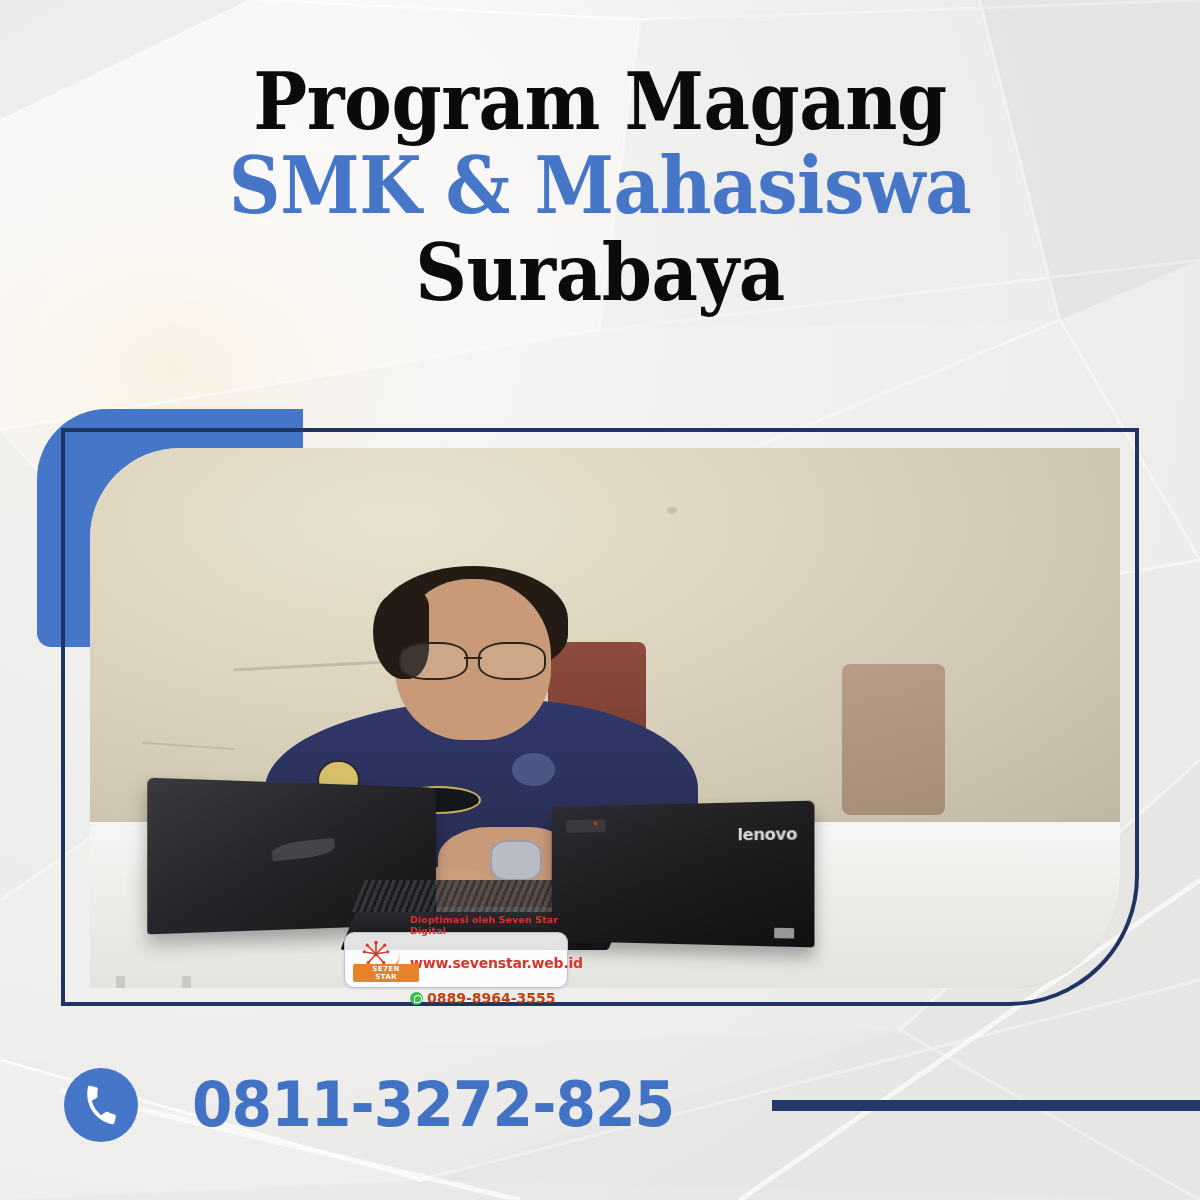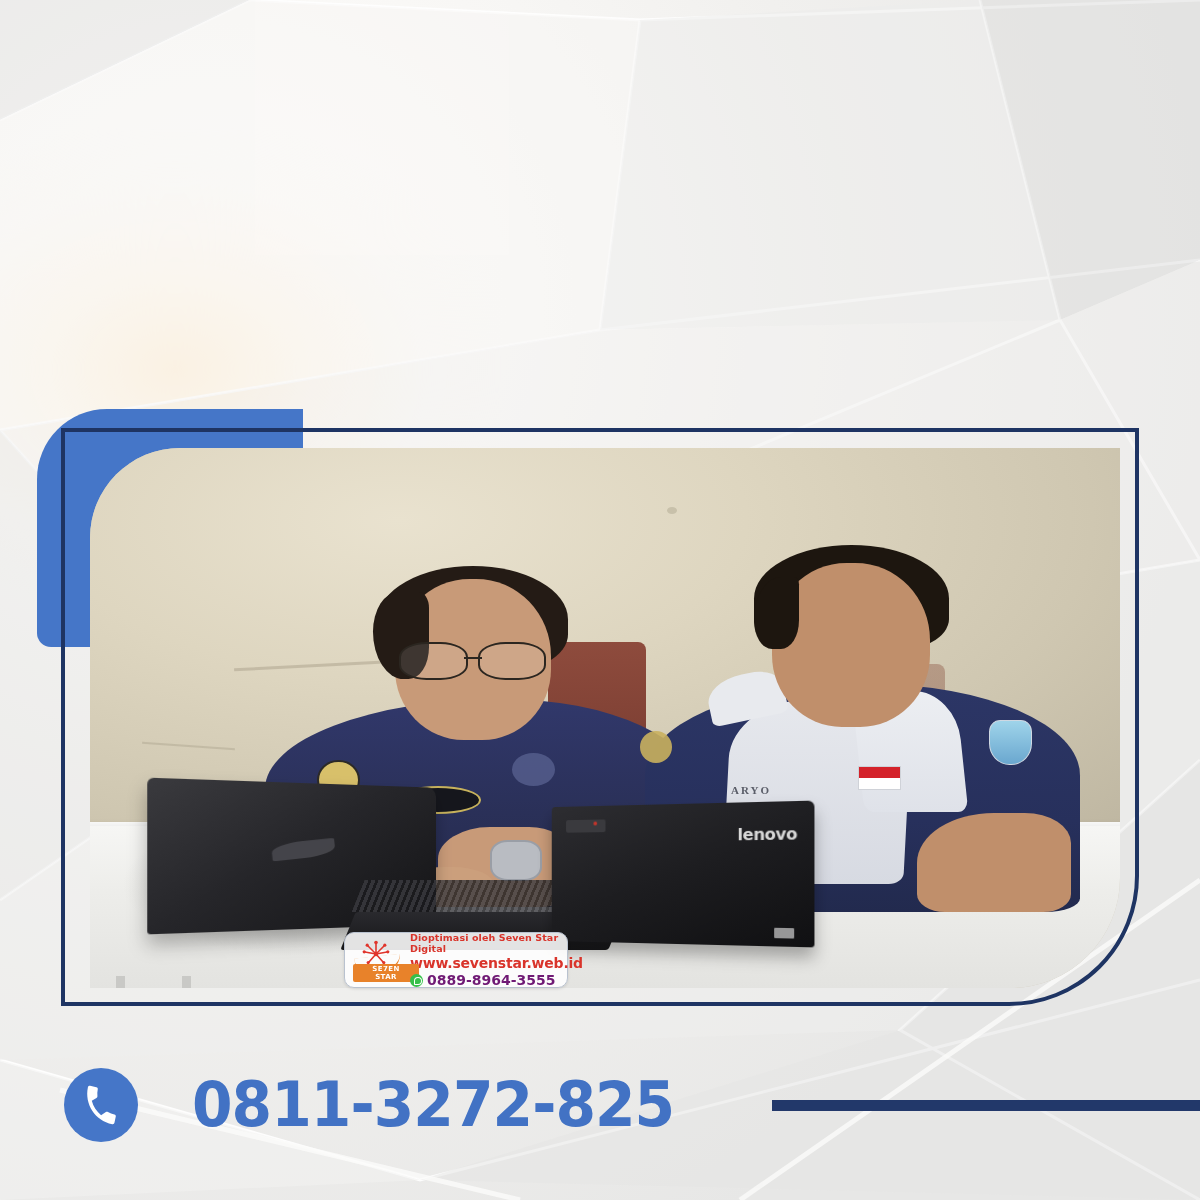--- a/index.html
+++ b/index.html
@@ -138,24 +138,24 @@
     background:rgba(255,255,255,.88);border:1.5px solid #b9c2cf;border-radius:10px;
     display:flex;align-items:center;padding:0 8px;box-sizing:border-box;gap:7px;
     box-shadow:0 1px 3px rgba(0,0,0,.12);}
   .wm-logo{position:relative;width:50px;height:44px;flex:0 0 50px;}
   .wm-star{position:absolute;left:7px;top:2px;width:32px;height:28px;}
   .wm-swoosh{position:absolute;left:2px;top:18px;width:46px;height:17px;
     border-bottom:4px solid #e8822a;border-radius:0 0 60% 40%/0 0 100% 100%;transform:rotate(-6deg);}
   .wm-brand{position:absolute;left:0;bottom:0;width:50px;text-align:center;
     font-size:7px;font-weight:bold;letter-spacing:.4px;color:#ffffff;background:#e8822a;
     border-radius:2px;padding:1px 8px;font-family:"DejaVu Sans",sans-serif;}
-  .wm-text{display:flex;flex-direction:column;justify-content:center;gap:1px;}
+  .wm-text{display:flex;flex-direction:column;justify-content:center;gap:19px;}
   .wm-l1{font-size:9.5px;font-weight:bold;color:#d9342b;letter-spacing:.1px;font-family:"DejaVu Sans",sans-serif;}
   .wm-l2{font-size:14px;font-weight:bold;color:#d9342b;letter-spacing:-.2px;font-family:"DejaVu Sans",sans-serif;}
-  .wm-l3{display:flex;align-items:center;gap:4px;font-size:14px;font-weight:bold;color:#701a75;font-family:"DejaVu Sans",sans-serif;}
+  .wm-l3{display:flex;align-items:center;gap:4px;font-size:14px;font-weight:bold;color:#c2410c;font-family:"DejaVu Sans",sans-serif;}
   .wa{width:13px;height:13px;border-radius:50%;background:#35c04a;display:inline-block;position:relative;flex:0 0 13px;}
   .wa::after{content:"";position:absolute;left:3.5px;top:3px;width:6px;height:6px;
     border:1.5px solid #fff;border-radius:50% 50% 50% 10%;}
 
   
   .foot-icon{position:absolute;left:64px;top:1068px;width:74px;height:74px;border-radius:50%;
     background:#4576c8;}
   .foot-icon svg{position:absolute;left:15px;top:15px;}
   .foot-phone{position:absolute;left:192px;top:1068px;
     font-family:"DejaVu Sans",sans-serif;font-weight:bold;font-size:62px;color:#4272c4;
@@ -194,20 +194,25 @@
         <polygon points="900,1030 1200,760 1200,1200 420,1180" fill="#e6e6e5"></polygon>
         <polygon points="0,1060 420,1180 0,1200" fill="#f3f3f2"></polygon>
       </g>
       <g opacity=".8" fill="none" stroke="#fbfbfa" stroke-width="5">
         <path d="M60,1090 L520,1200"></path>
         <path d="M740,1200 L1200,880"></path>
       </g>
     </svg>
   </div>
 
+  <div class="heading">
+    <span class="h-line h1">Program Magang</span>
+    <span class="h-line h2">SMK &amp; Mahasiswa</span>
+    <span class="h-line h3">Surabaya</span>
+  </div>
 
   <div class="blue-block"></div>
 
   <div class="photo-wrap">
     <div class="photo">
 
       <div class="wall"></div>
       <div class="wall-crack"></div>
       <div class="wall-crack2"></div>
       <div class="wall-spot"></div>
@@ -233,35 +238,20 @@
           <div class="bridge"></div>
         </div>
         <div class="pl-badge"></div>
         <div class="pl-name"></div>
         <div class="pl-logo"></div>
         <div class="pl-arm"></div>
         <div class="pl-watch"></div>
         <div class="pl-hand"></div>
       </div>
 
-      <div class="p-right">
-        <div class="pr-body"></div>
-        <div class="pr-white"></div>
-        <div class="pr-white2"></div>
-        <div class="pr-shoulder"></div>
-        <div class="pr-hair"></div>
-        <div class="pr-head"></div>
-        <div class="pr-hair-s"></div>
-        <div class="pr-badge-l"></div>
-        <div class="pr-shield"></div>
-        <div class="pr-flag"></div>
-        <div class="pr-name">ARYO</div>
-        <div class="pr-arm-r"></div>
-        <div class="pr-arm-l"></div>
-      </div>
 
       <div class="lap-asus">
         <div class="asus-logo"></div>
       </div>
       <div class="asus-keys"></div>
       <div class="asus-base"></div>
 
       <div class="lap-lenovo">
         <div class="tp-logo"></div>
         <div class="tp-dot"></div>

